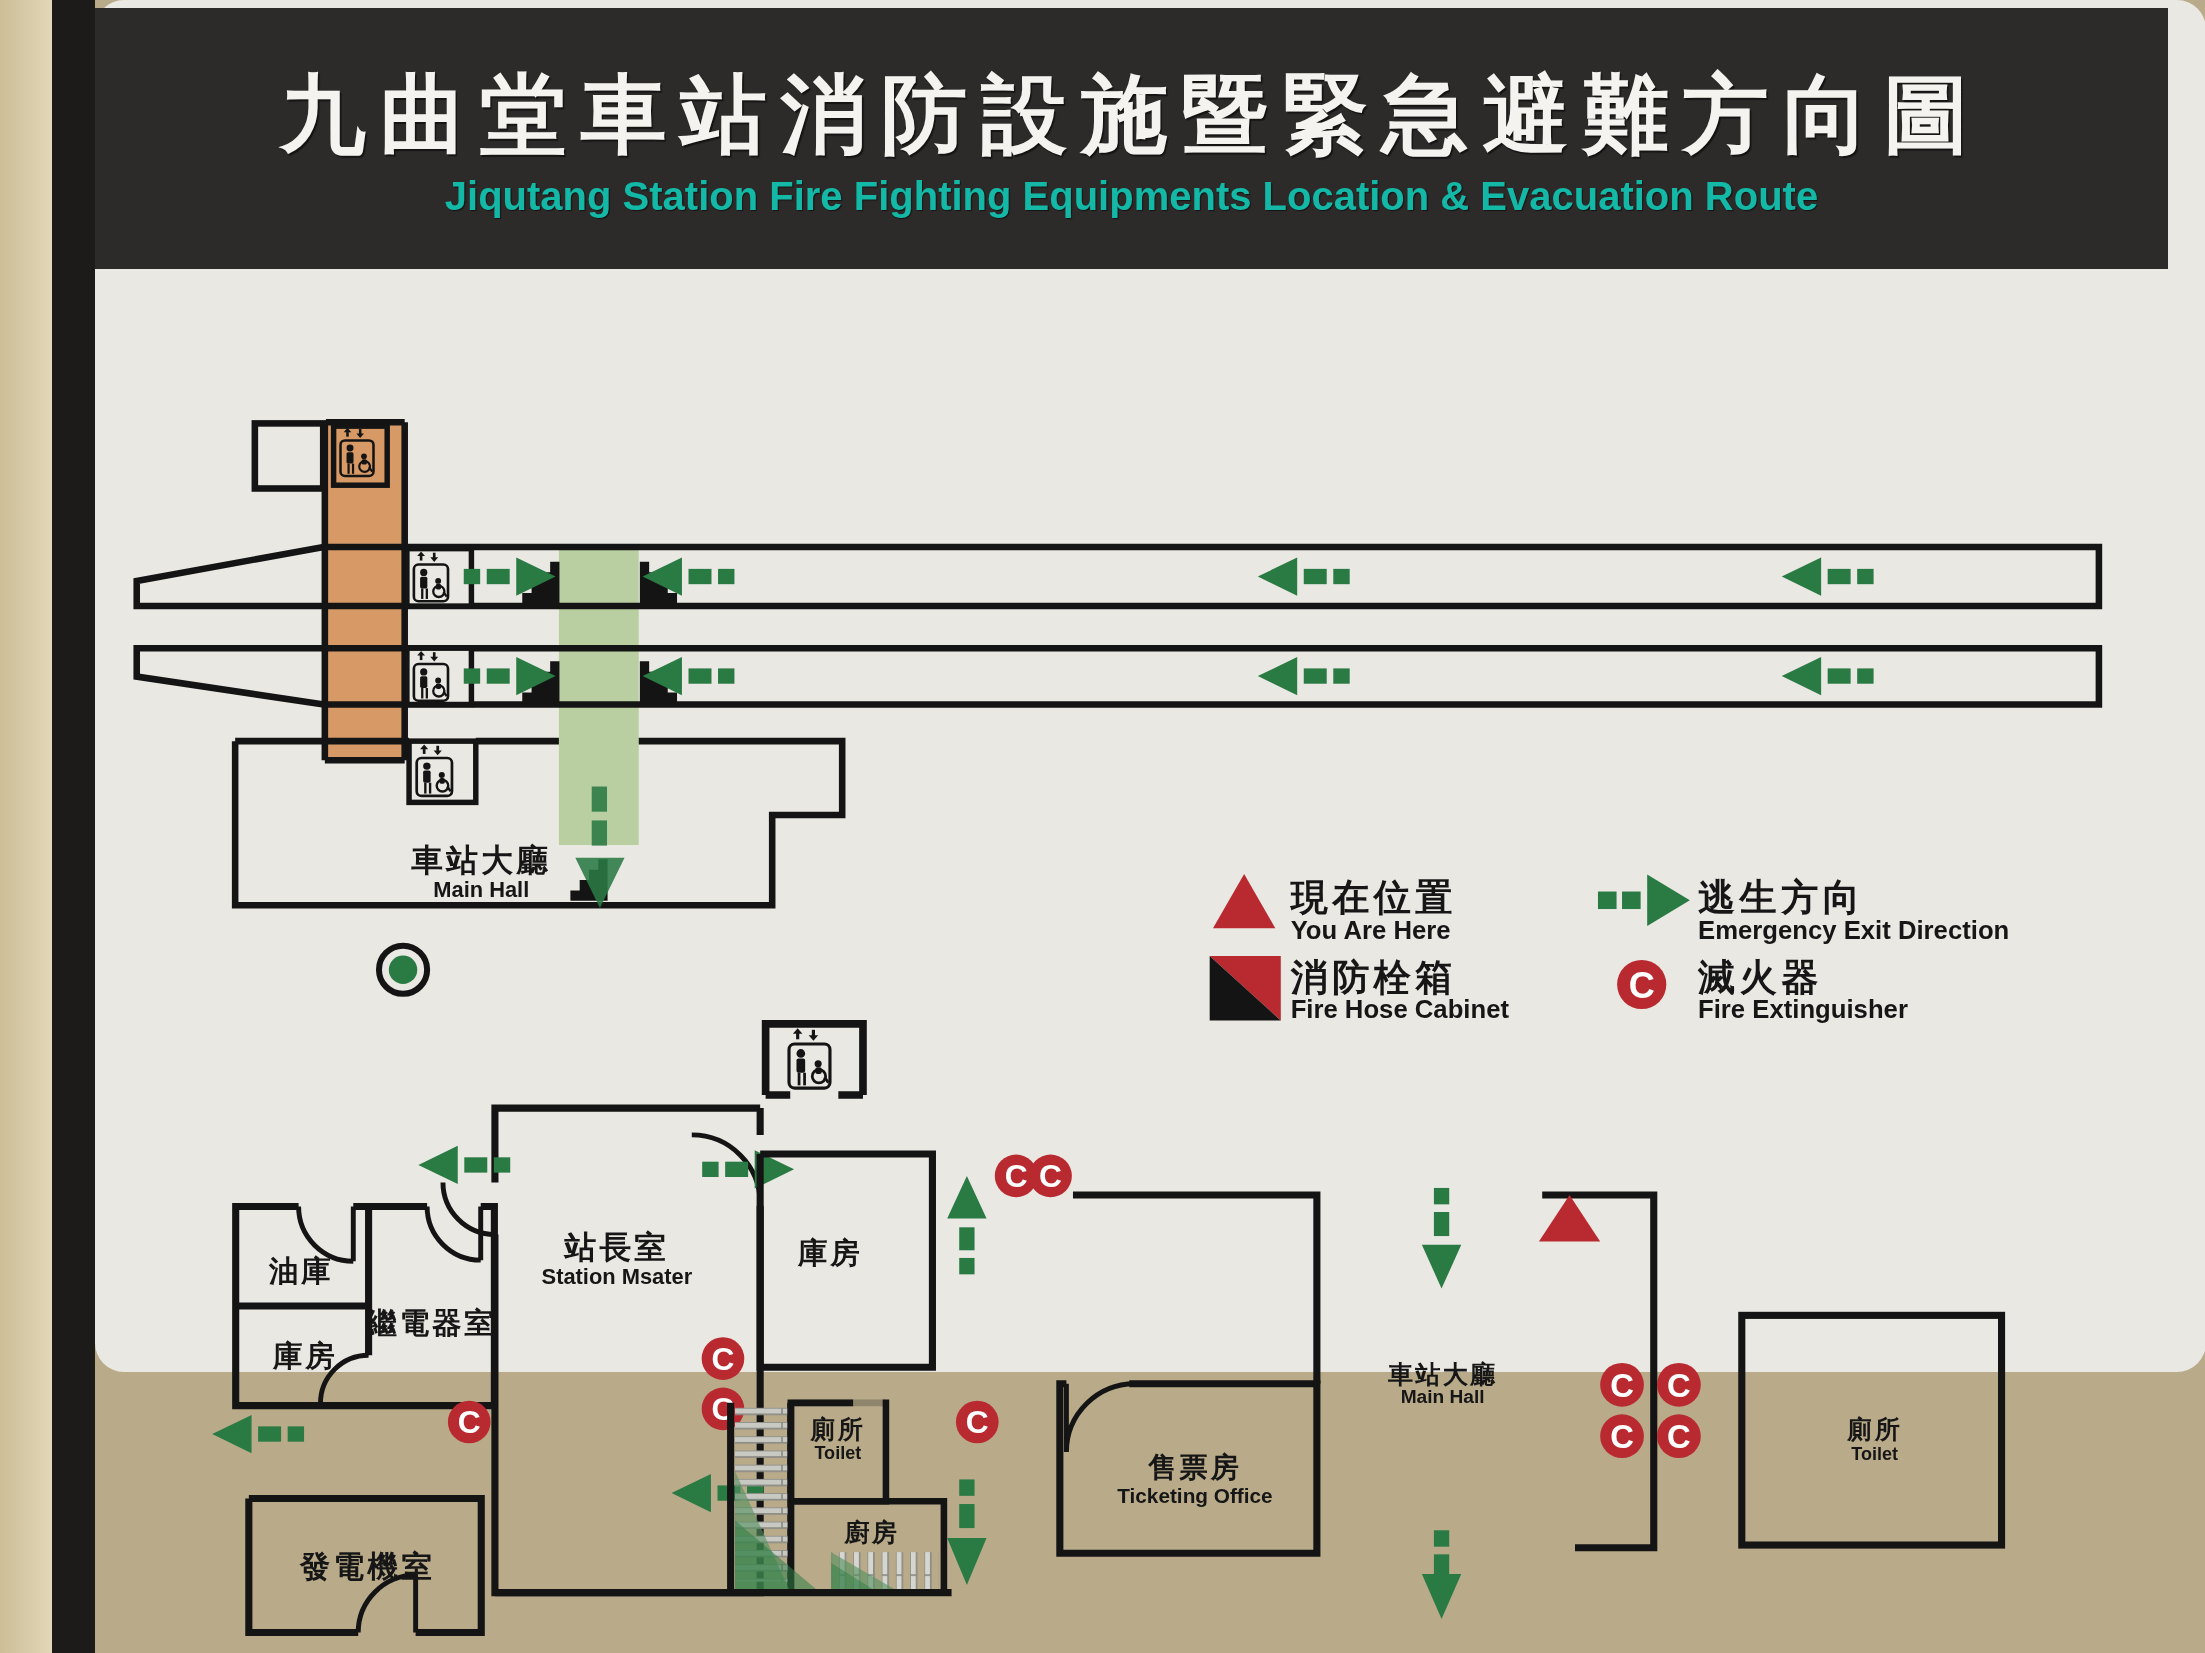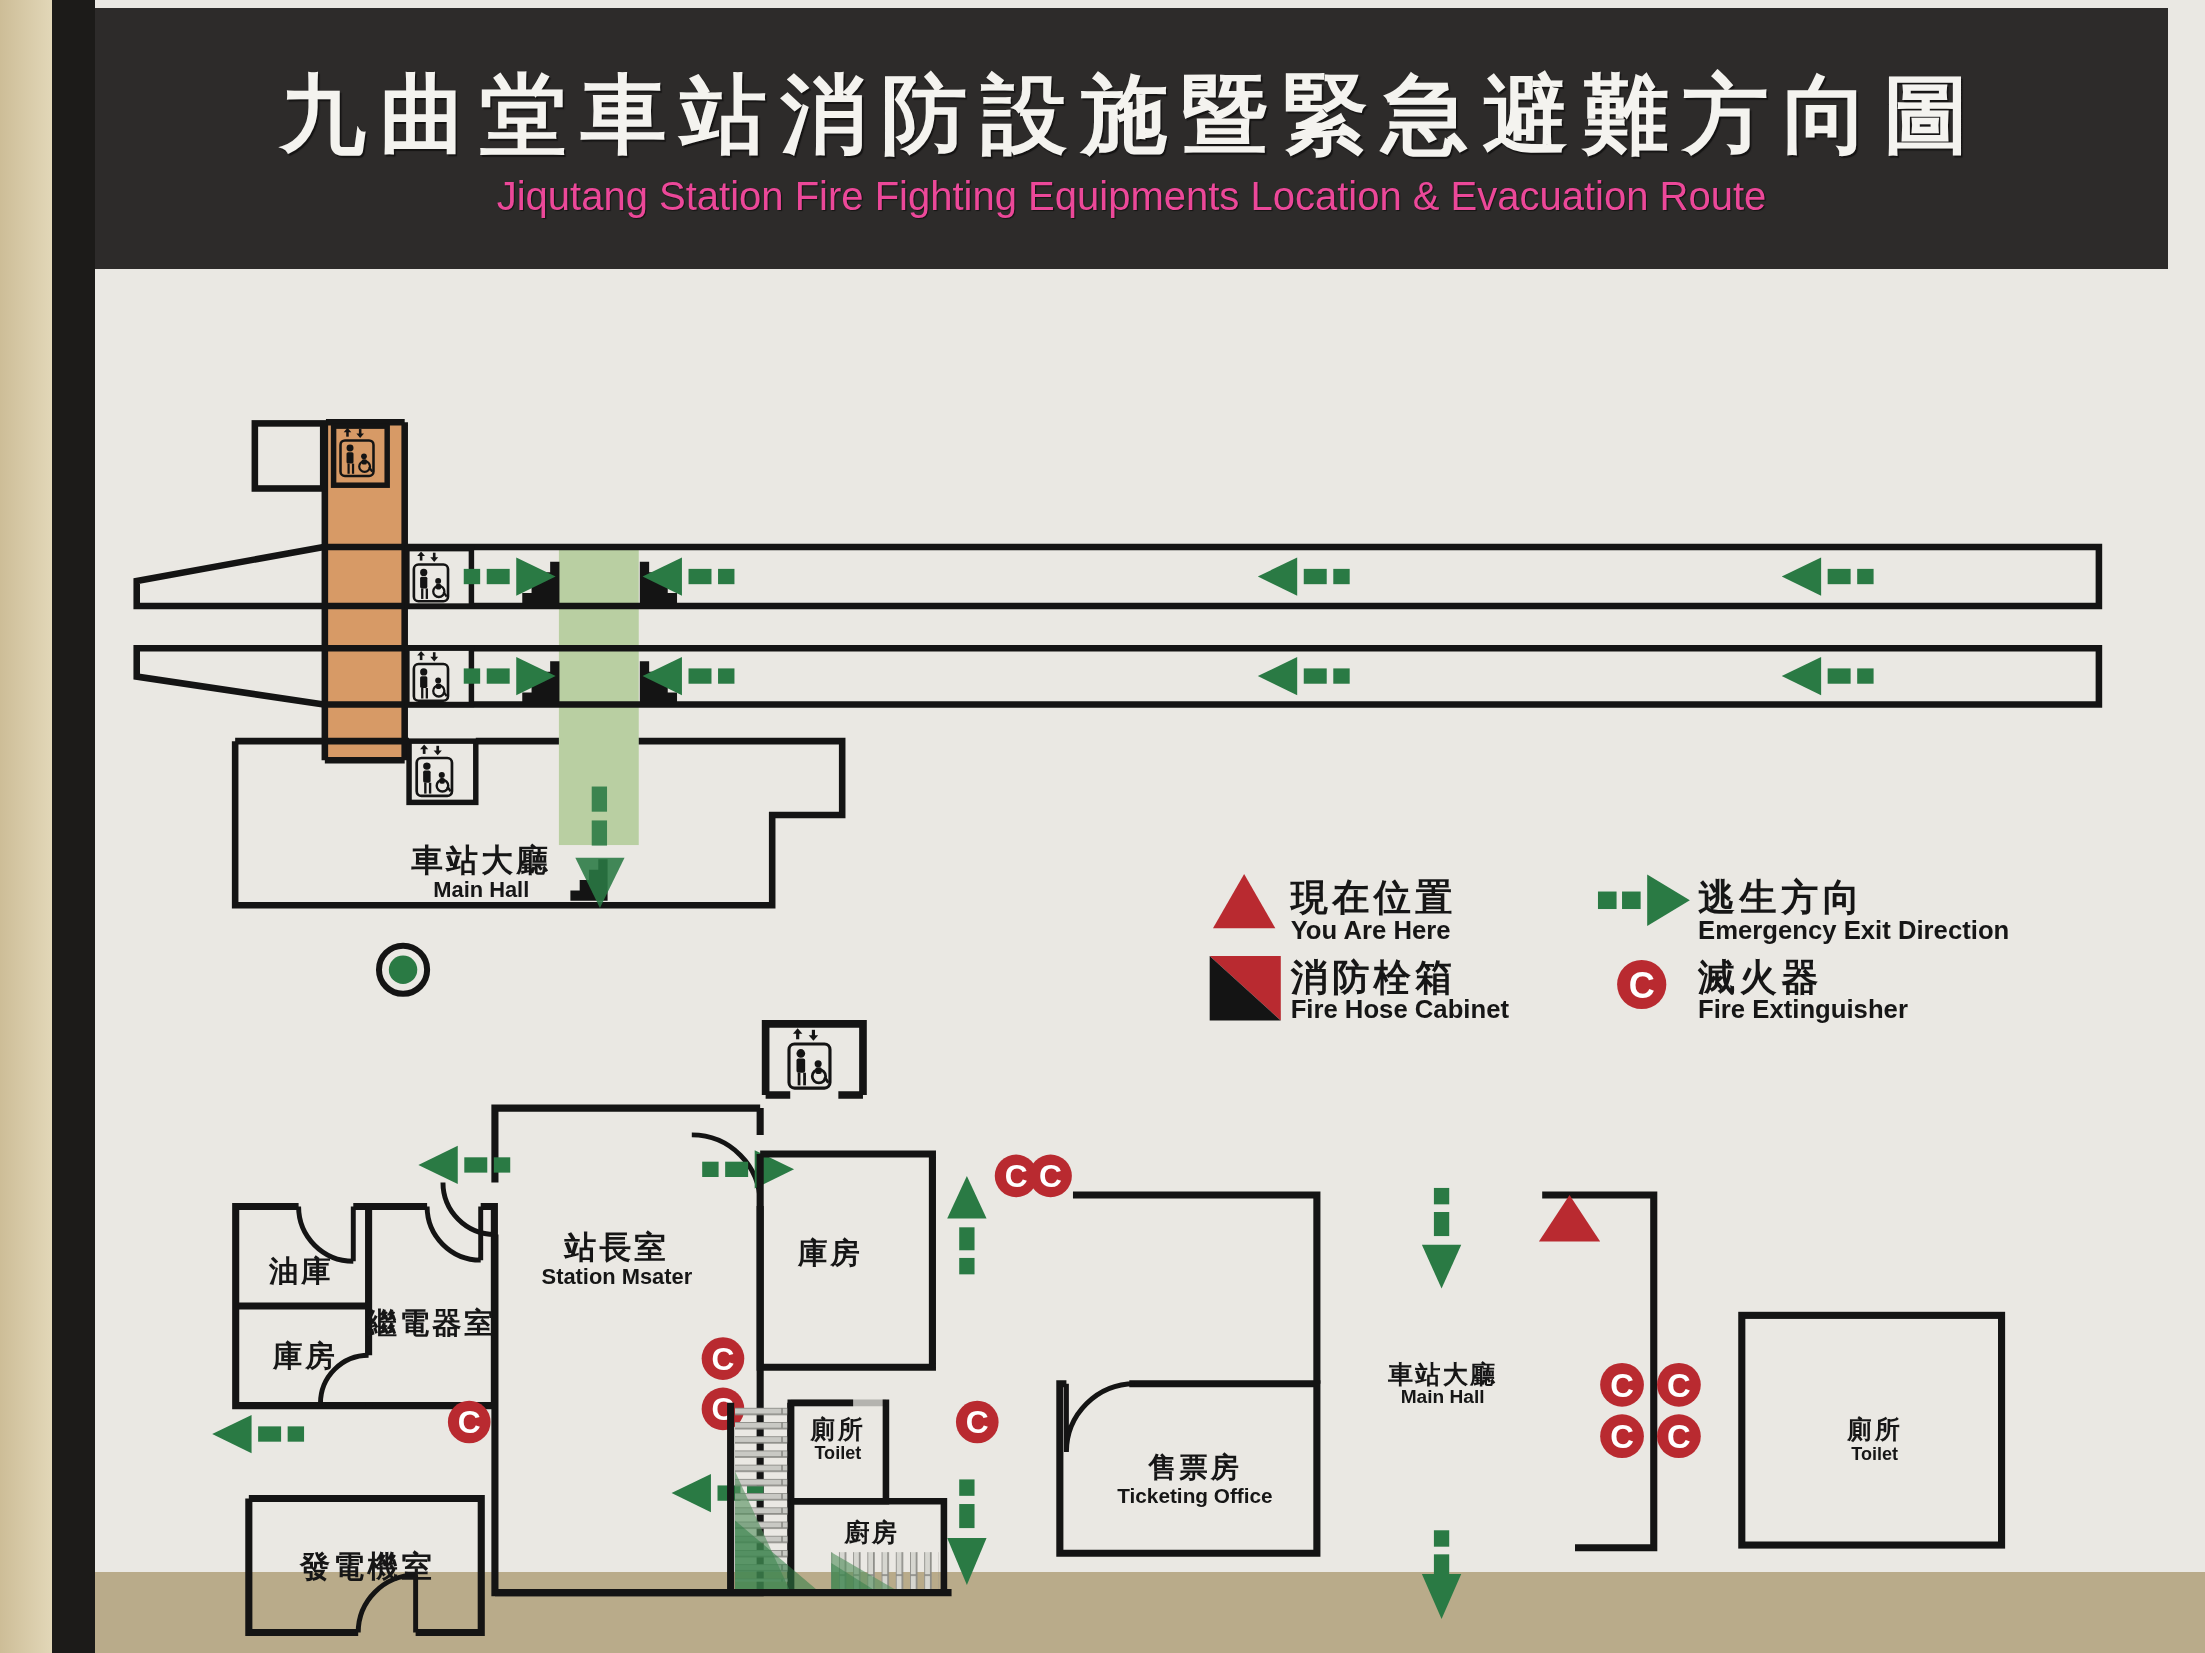--- a/index.html
+++ b/index.html
@@ -4,26 +4,26 @@
 <style>
   html,body{margin:0;padding:0;}
   body{
     width:2205px;height:1654px;position:relative;overflow:hidden;
     background:#b9ab8a;
     font-family:"Liberation Sans", sans-serif;
   }
   .wall-strip{position:absolute;left:0;top:0;width:52px;height:1654px;
     background:linear-gradient(90deg,#cdbd97,#e2d7b8);}
   .poster-edge{position:absolute;left:52px;top:0;width:43px;height:1654px;background:#1c1b19;}
-  .poster{position:absolute;left:95px;top:0;width:2111px;height:1572px;background:#eae8e3;}
+  .poster{position:absolute;left:95px;top:0;width:2111px;height:1372px;background:#eae8e3;border-radius:29px;}
   .header{position:absolute;left:0px;top:7.7px;width:2073px;height:261px;background:#2d2b2a;
     display:flex;flex-direction:column;align-items:center;justify-content:center;}
   .title-zh{color:#f4f3ef;font-size:86px;font-weight:bold;letter-spacing:14.2px;white-space:nowrap;
     text-shadow:1.6px 1.6px 1.1px rgba(0,0,0,.55);}
-  .title-en{color:#ec4899;font-size:40px;font-weight:normal;white-space:nowrap;
+  .title-en{color:#14b8a6;font-size:40px;font-weight:bold;white-space:nowrap;
     text-shadow:1.1px 1.1px 1.1px rgba(0,0,0,.55);}
   svg{position:absolute;left:0;top:0;}
   svg text{font-family:"Liberation Sans", sans-serif;fill:#161616;}
   .zh{font-weight:bold;}
   .en{font-weight:bold;}
   .cletter{fill:#ffffff;font-weight:bold;}
 </style>
 </head>
 <body>
 

